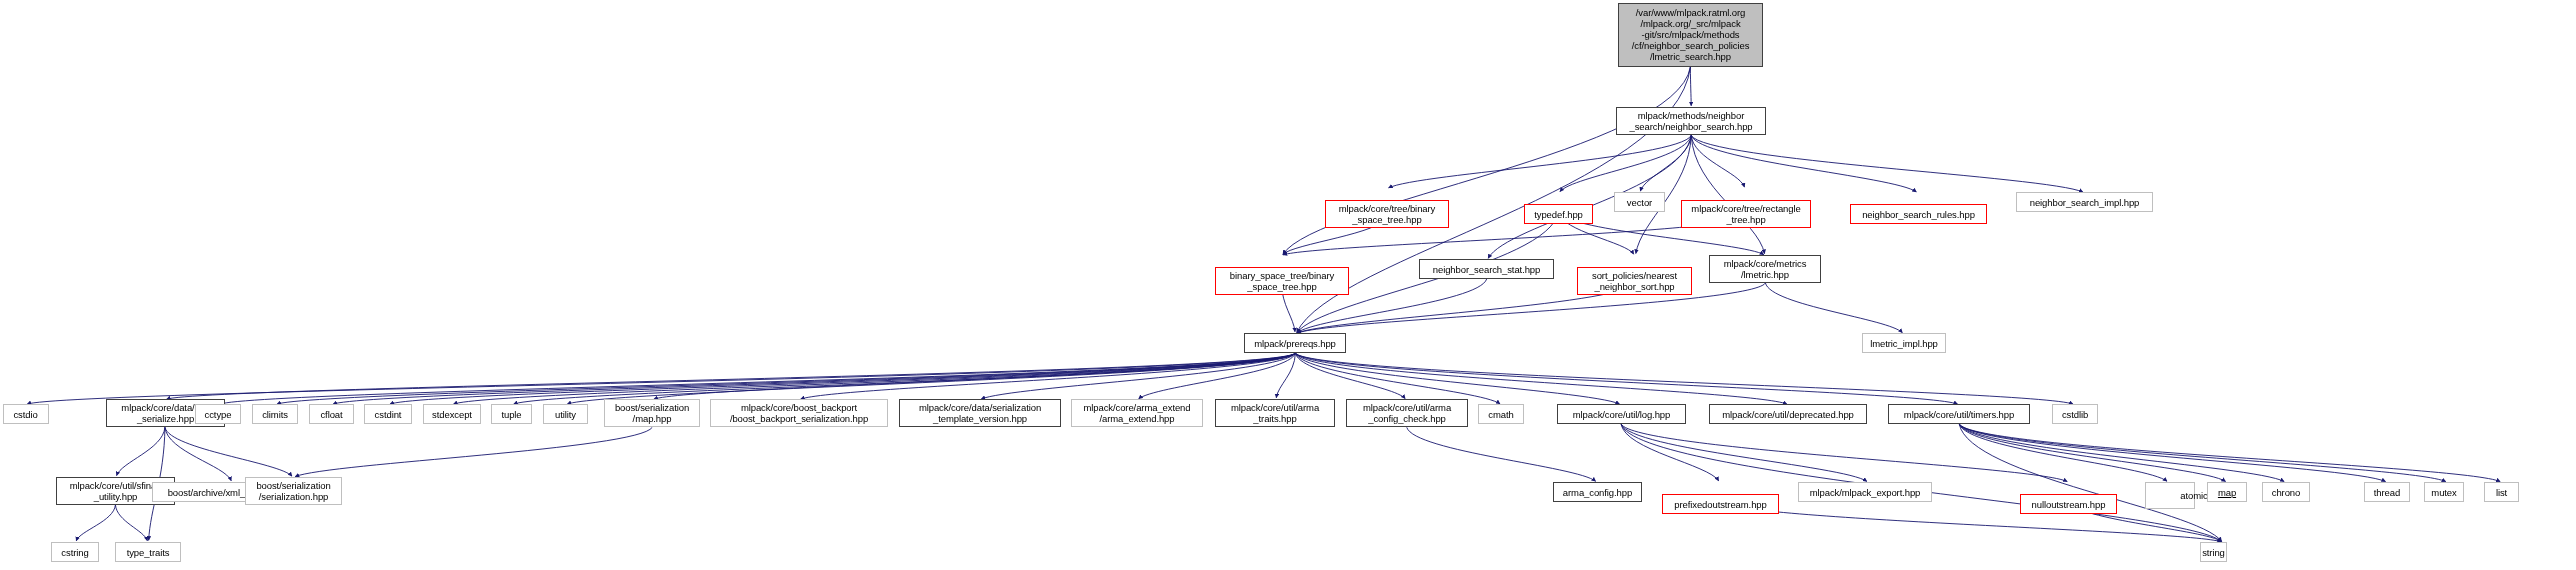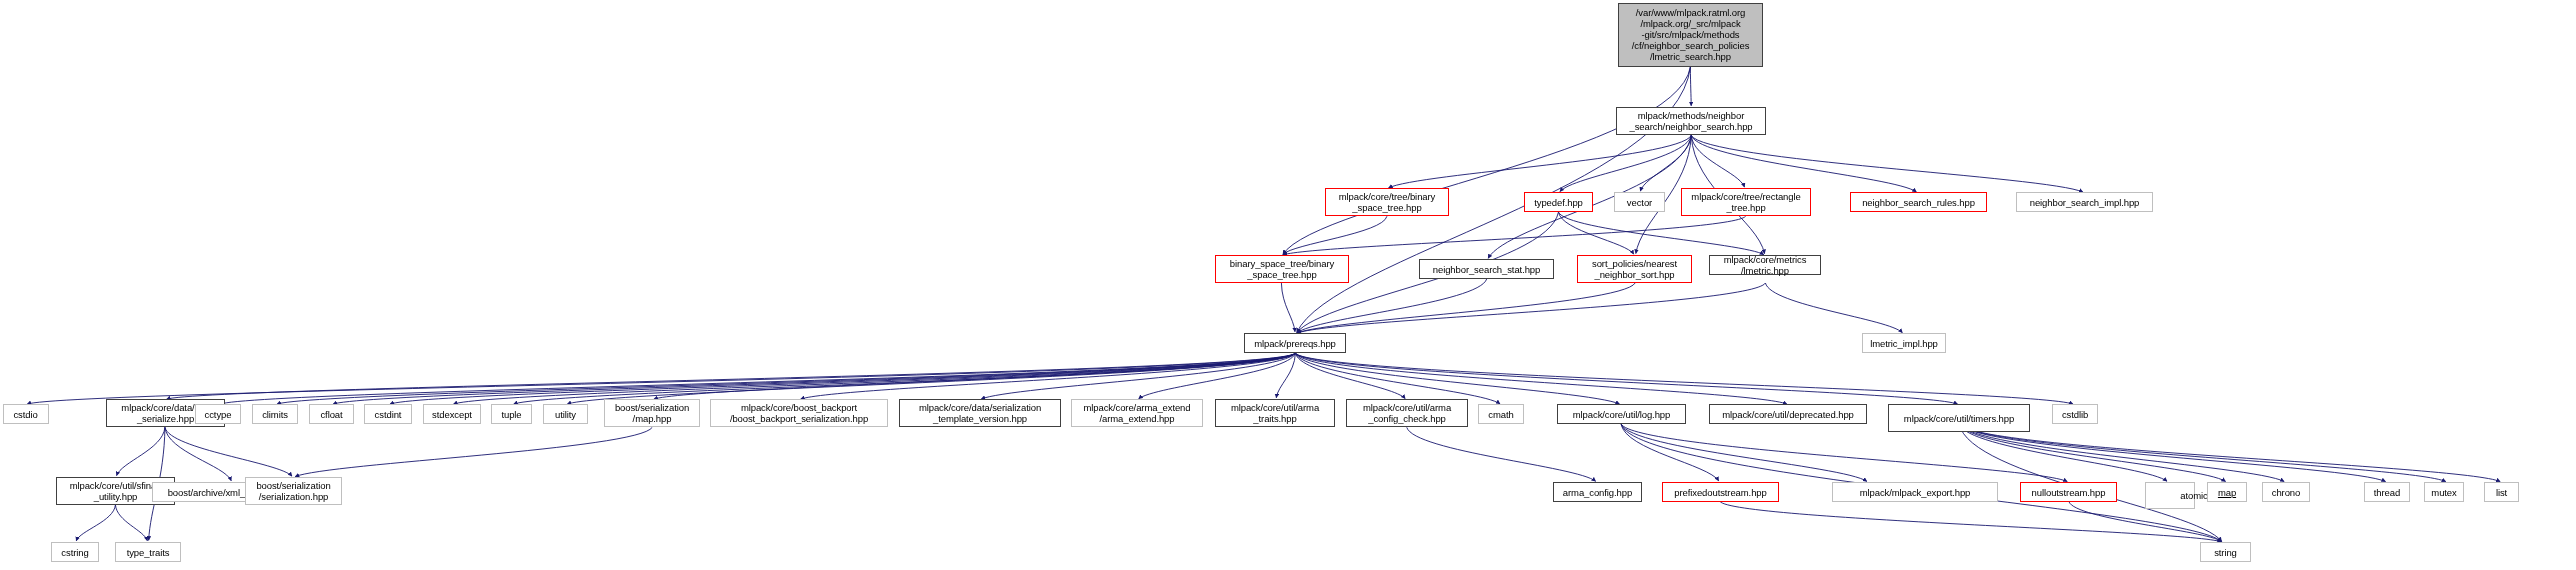--- a/index.html
+++ b/index.html
@@ -36,21 +36,21 @@
     color: #000000;
     background: #ffffff;
     border: 0.8px solid #c0c0c0;
     white-space: pre;
     letter-spacing: -0.1px;
     z-index: 5;
   }
   
   .n-grey   { border: 0.8px solid #bfbfbf; }
   .n-black  { border: 1.3px solid #404040; }
-  .n-red    { border: 1.3px solid #ff0000; }
+  .n-red    { border: 1.3px solid #ff0000; margin-top: 12px; }
   .n-root   { border: 1.3px solid #404040; background: #bfbfbf; }
 </style>
 </head>
 <body>
 
 <div id="graph">
   <svg id="edges" viewBox="0 0 3124 692" xmlns="http://www.w3.org/2000/svg">
     <defs>
       <marker id="arrow" viewBox="0 0 10 10" refX="9" refY="5" markerWidth="5" markerHeight="5" orient="auto-start-reverse">
         <path d="M 0 0 L 10 5 L 0 10 z" fill="#191970"></path>
@@ -136,21 +136,21 @@
       <div class="node n-grey" style="left: 1614px; top: 192px; width: 51px; height: 20px;">vector</div>
       <div class="node n-red" style="left: 1681px; top: 188px; width: 130px; height: 28px;">mlpack/core/tree/rectangle
 _tree.hpp</div>
       <div class="node n-red" style="left: 1850px; top: 192px; width: 137px; height: 20px;">neighbor_search_rules.hpp</div>
       <div class="node n-grey" style="left: 2016px; top: 192px; width: 137px; height: 20px;">neighbor_search_impl.hpp</div>
       <div class="node n-red" style="left: 1215px; top: 255px; width: 134px; height: 28px;">binary_space_tree/binary
 _space_tree.hpp</div>
       <div class="node n-black" style="left: 1419px; top: 259px; width: 135px; height: 20px;">neighbor_search_stat.hpp</div>
       <div class="node n-red" style="left: 1577px; top: 255px; width: 115px; height: 28px;">sort_policies/nearest
 _neighbor_sort.hpp</div>
-      <div class="node n-black" style="left: 1709px; top: 255px; width: 112px; height: 20px;">mlpack/core/metrics
+      <div class="node n-black" style="left: 1709px; top: 255px; width: 112px; height: 28px;">mlpack/core/metrics
 /lmetric.hpp</div>
       <div class="node n-black" style="left: 1244px; top: 333px; width: 102px; height: 20px;">mlpack/prereqs.hpp</div>
       <div class="node n-grey" style="left: 1862px; top: 333px; width: 84px; height: 20px;">lmetric_impl.hpp</div>
       <div class="node n-grey" style="left: 2.5px; top: 404px; width: 46px; height: 20px;">cstdio</div>
       <div class="node n-black" style="left: 106px; top: 399px; width: 119px; height: 28px;">mlpack/core/data/has
 _serialize.hpp</div>
       <div class="node n-grey" style="left: 195px; top: 404px; width: 46px; height: 20px;">cctype</div>
       <div class="node n-grey" style="left: 252px; top: 404px; width: 46px; height: 20px;">climits</div>
       <div class="node n-grey" style="left: 309px; top: 404px; width: 45px; height: 20px;">cfloat</div>
       <div class="node n-grey" style="left: 364px; top: 404px; width: 48px; height: 20px;">cstdint</div>
@@ -165,35 +165,35 @@
 _template_version.hpp</div>
       <div class="node n-grey" style="left: 1071px; top: 399px; width: 132px; height: 28px;">mlpack/core/arma_extend
 /arma_extend.hpp</div>
       <div class="node n-black" style="left: 1215px; top: 399px; width: 120px; height: 28px;">mlpack/core/util/arma
 _traits.hpp</div>
       <div class="node n-black" style="left: 1346px; top: 399px; width: 122px; height: 28px;">mlpack/core/util/arma
 _config_check.hpp</div>
       <div class="node n-grey" style="left: 1478px; top: 404px; width: 46px; height: 20px;">cmath</div>
       <div class="node n-black" style="left: 1557px; top: 404px; width: 129px; height: 20px;">mlpack/core/util/log.hpp</div>
       <div class="node n-black" style="left: 1709px; top: 404px; width: 158px; height: 20px;">mlpack/core/util/deprecated.hpp</div>
-      <div class="node n-black" style="left: 1888px; top: 404px; width: 142px; height: 28px;">mlpack/core/util/timers.hpp</div>
+      <div class="node n-black" style="left: 1888px; top: 404px; width: 142px; height: 20px;">mlpack/core/util/timers.hpp</div>
       <div class="node n-grey" style="left: 2052px; top: 404px; width: 46px; height: 20px;">cstdlib</div>
       <div class="node n-black" style="left: 56px; top: 477px; width: 119px; height: 28px;">mlpack/core/util/sfinae
 _utility.hpp</div>
       <div class="node n-grey" style="left: 152px; top: 482px; width: 162px; height: 20px;">boost/archive/xml_oarchive.hpp</div>
       <div class="node n-grey" style="left: 245px; top: 477px; width: 97px; height: 28px;">boost/serialization
 /serialization.hpp</div>
       <div class="node n-black" style="left: 1553px; top: 482px; width: 89px; height: 20px;">arma_config.hpp</div>
       <div class="node n-red" style="left: 1662px; top: 482px; width: 117px; height: 20px;">prefixedoutstream.hpp</div>
-      <div class="node n-grey" style="left: 1798px; top: 482px; width: 166px; height: 20px; margin-left: 34px;">mlpack/mlpack_export.hpp</div>
+      <div class="node n-grey" style="left: 1798px; top: 482px; width: 134px; height: 20px;">mlpack/mlpack_export.hpp</div>
       <div class="node n-red" style="left: 2020px; top: 482px; width: 97px; height: 20px;">nulloutstream.hpp</div>
       <div class="node n-grey" style="left: 2145px; top: 482px; width: 48px; height: 27px; padding-left: 48px;">atomic</div>
       <div class="node n-grey" style="left: 2207px; top: 482px; width: 40px; height: 20px; text-decoration: underline;">map</div>
       <div class="node n-grey" style="left: 2262px; top: 482px; width: 48px; height: 20px;">chrono</div>
       <div class="node n-grey" style="left: 2364px; top: 482px; width: 46px; height: 20px;">thread</div>
       <div class="node n-grey" style="left: 2424px; top: 482px; width: 40px; height: 20px;">mutex</div>
       <div class="node n-grey" style="left: 2484px; top: 482px; width: 35px; height: 20px;">list</div>
       <div class="node n-grey" style="left: 51px; top: 542px; width: 48px; height: 20px;">cstring</div>
       <div class="node n-grey" style="left: 115px; top: 542px; width: 66px; height: 20px;">type_traits</div>
-      <div class="node n-grey" style="left: 2200px; top: 542px; width: 51px; height: 20px;">string</div>
+      <div class="node n-grey" style="left: 2200px; top: 542px; width: 27px; height: 20px;">string</div>
     </div>
 </div>
 
 
 </body></html>

